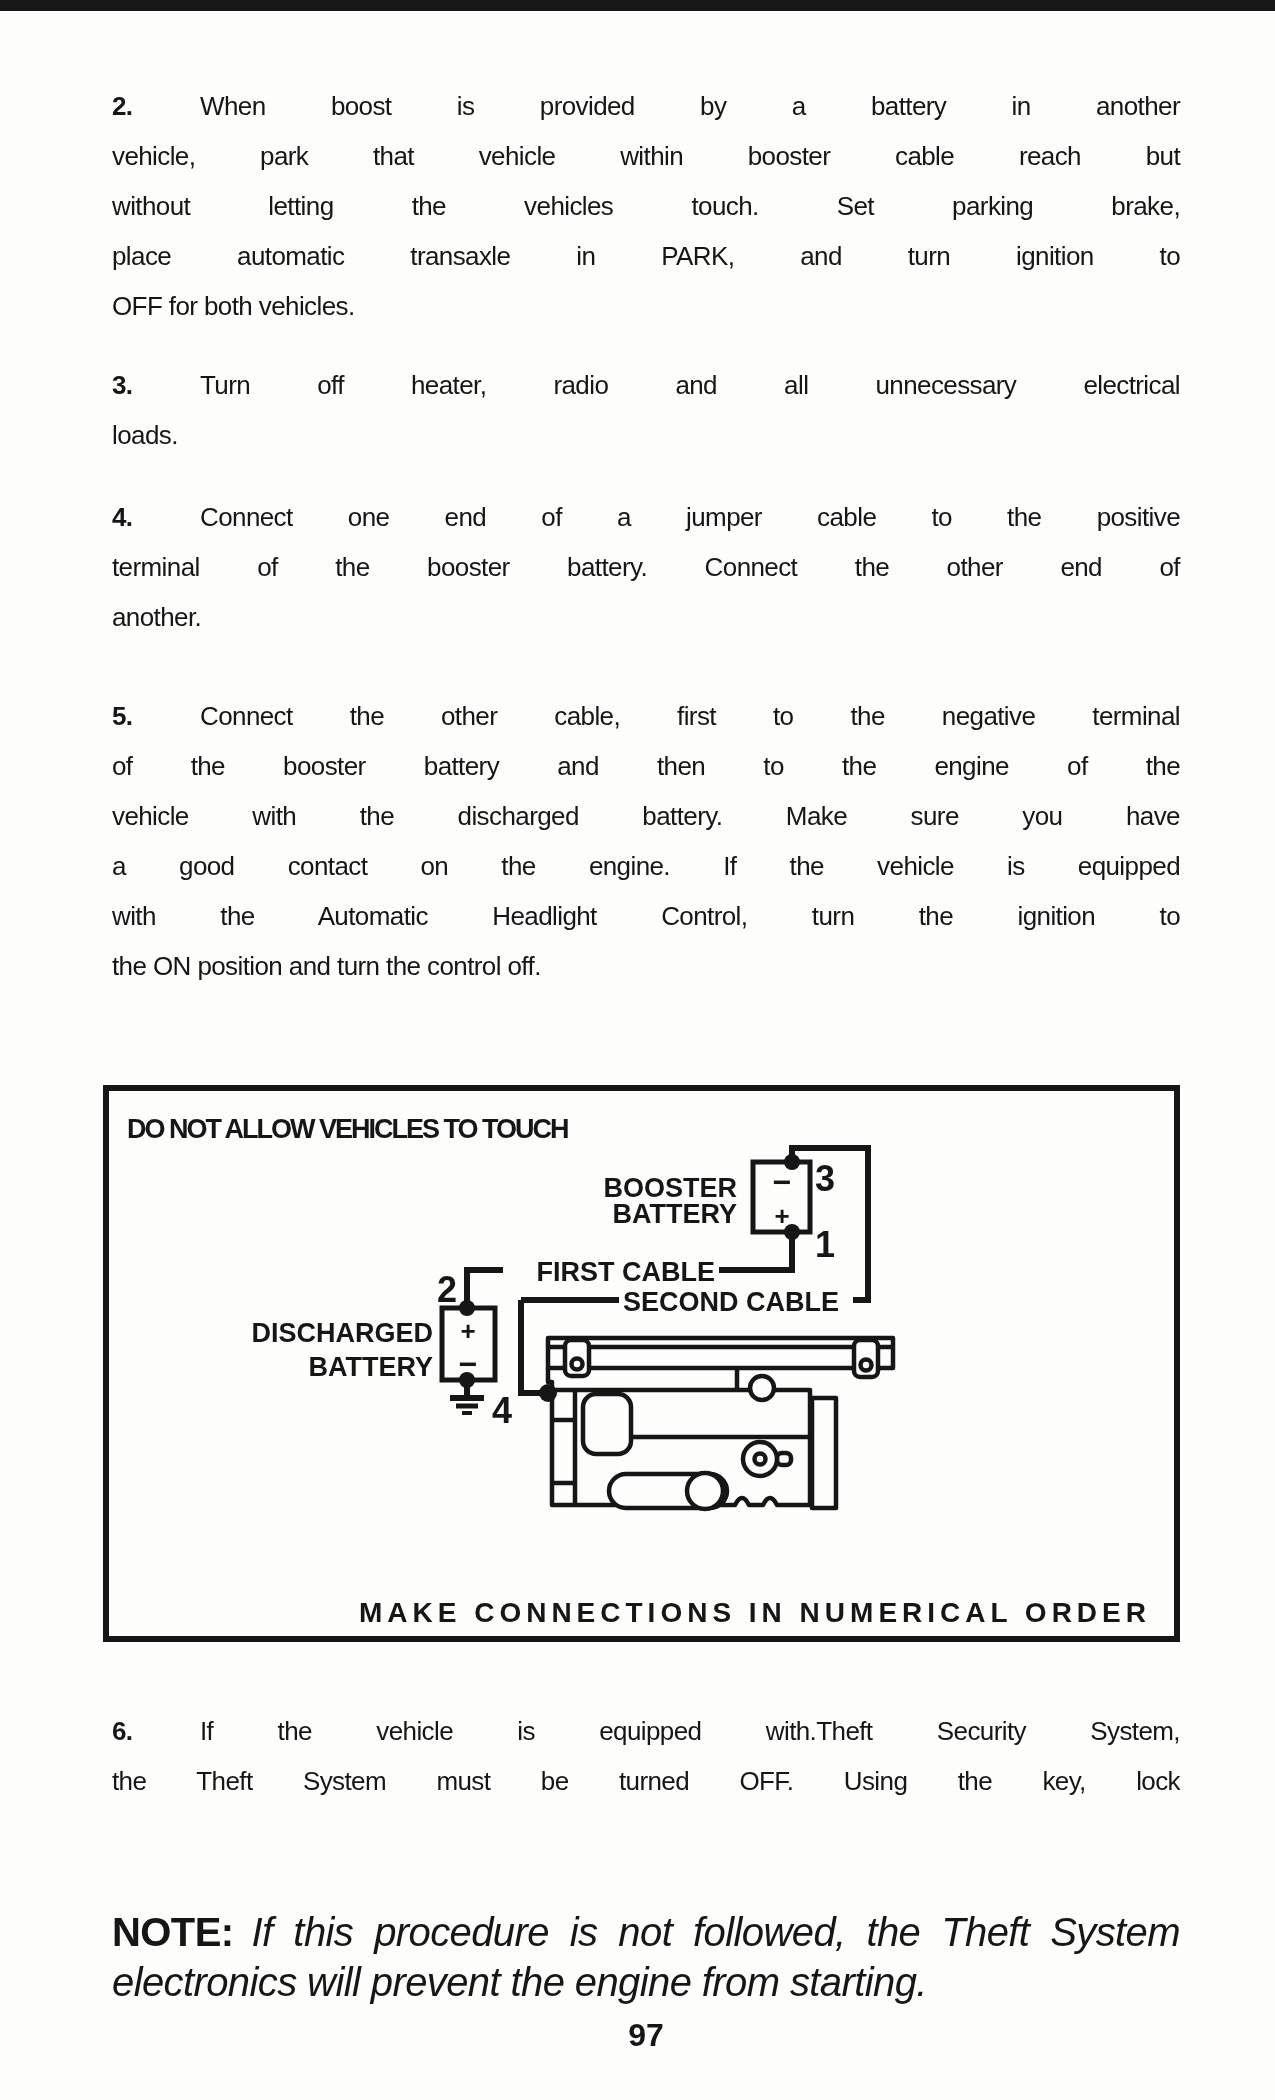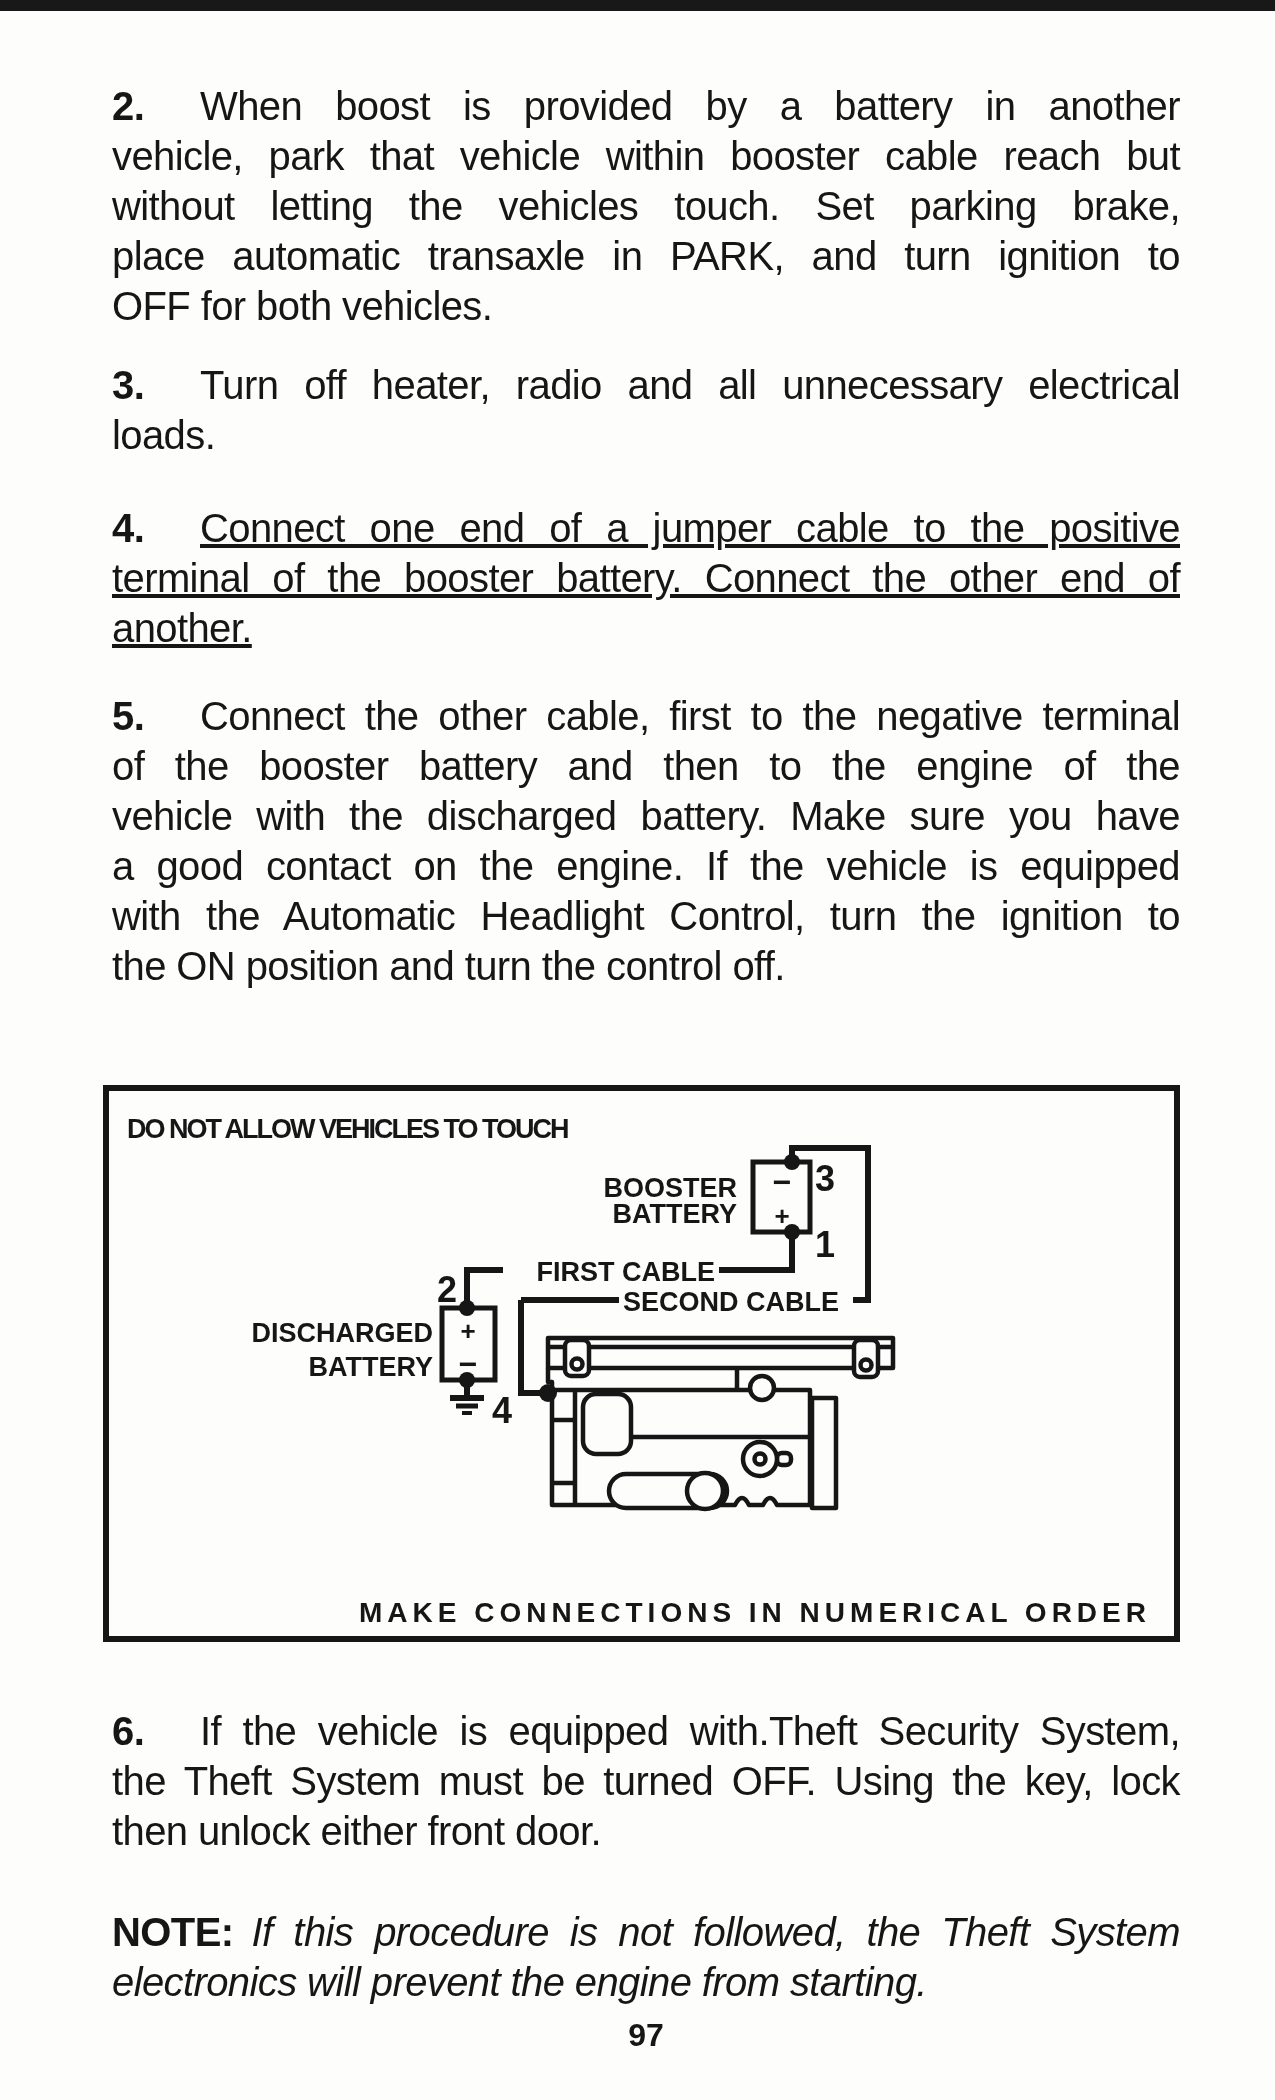--- a/index.html
+++ b/index.html
@@ -10,21 +10,21 @@
     color:#161616;
     position:relative;
     overflow:hidden;
   }
   .scan-edge{
     position:absolute;left:0;top:0;width:1275px;height:11px;background:#181818;
   }
   .textcol{position:absolute;left:112px;width:1068px;}
   .para{position:absolute;left:0;width:1068px;}
   .jline{
-    font-size:40px;line-height:50px;letter-spacing:-0.6px;
+    font-size:26px;line-height:50px;letter-spacing:-0.6px;
     text-align:justify;text-align-last:justify;
     white-space:normal;
   }
   .jline.lastline{text-align:left;text-align-last:left;}
   .pnum{
     display:inline-block;width:88px;font-weight:bold;
   }
   .note-line{font-size:40px;line-height:50px;letter-spacing:-0.6px;
     text-align:justify;text-align-last:justify;}
   .note-line.lastline{text-align:left;text-align-last:left;}
@@ -54,37 +54,36 @@
         <div class="jline"><span class="pnum">2.</span>When boost is provided by a battery in another</div>
         <div class="jline">vehicle, park that vehicle within booster cable reach but</div>
         <div class="jline">without letting the vehicles touch. Set parking brake,</div>
         <div class="jline">place automatic transaxle in PARK, and turn ignition to</div>
         <div class="jline lastline">OFF for both vehicles.</div>
       </div>
       <div class="para" style="top: 360px;">
         <div class="jline"><span class="pnum">3.</span>Turn off heater, radio and all unnecessary electrical</div>
         <div class="jline lastline">loads.</div>
       </div>
-      <div class="para" style="top: 503px; text-decoration: underline;">
+      <div class="para" style="top: 492px;">
         <div class="jline"><span class="pnum">4.</span>Connect one end of a jumper cable to the positive</div>
         <div class="jline">terminal of the booster battery. Connect the other end of</div>
         <div class="jline lastline">another.</div>
       </div>
       <div class="para" style="top: 691px;">
         <div class="jline"><span class="pnum">5.</span>Connect the other cable, first to the negative terminal</div>
         <div class="jline">of the booster battery and then to the engine of the</div>
         <div class="jline">vehicle with the discharged battery. Make sure you have</div>
         <div class="jline">a good contact on the engine. If the vehicle is equipped</div>
         <div class="jline">with the Automatic Headlight Control, turn the ignition to</div>
         <div class="jline lastline">the ON position and turn the control off.</div>
       </div>
       <div class="para" style="top: 1706px;">
         <div class="jline"><span class="pnum">6.</span>If the vehicle is equipped with.Theft Security System,</div>
         <div class="jline">the Theft System must be turned OFF. Using the key, lock</div>
-        <div class="jline lastline">then unlock either front door.</div>
       </div>
     </div>
 
   <div class="para" style="top:1883px;margin-top:24px;">
     <div class="note-line">
       <span class="note-label">NOTE:</span><span class="note-italic">If this procedure is not followed, the Theft System</span>
     </div>
     <div class="note-line lastline note-italic">electronics will prevent the engine from starting.</div>
   </div>
 </div>

